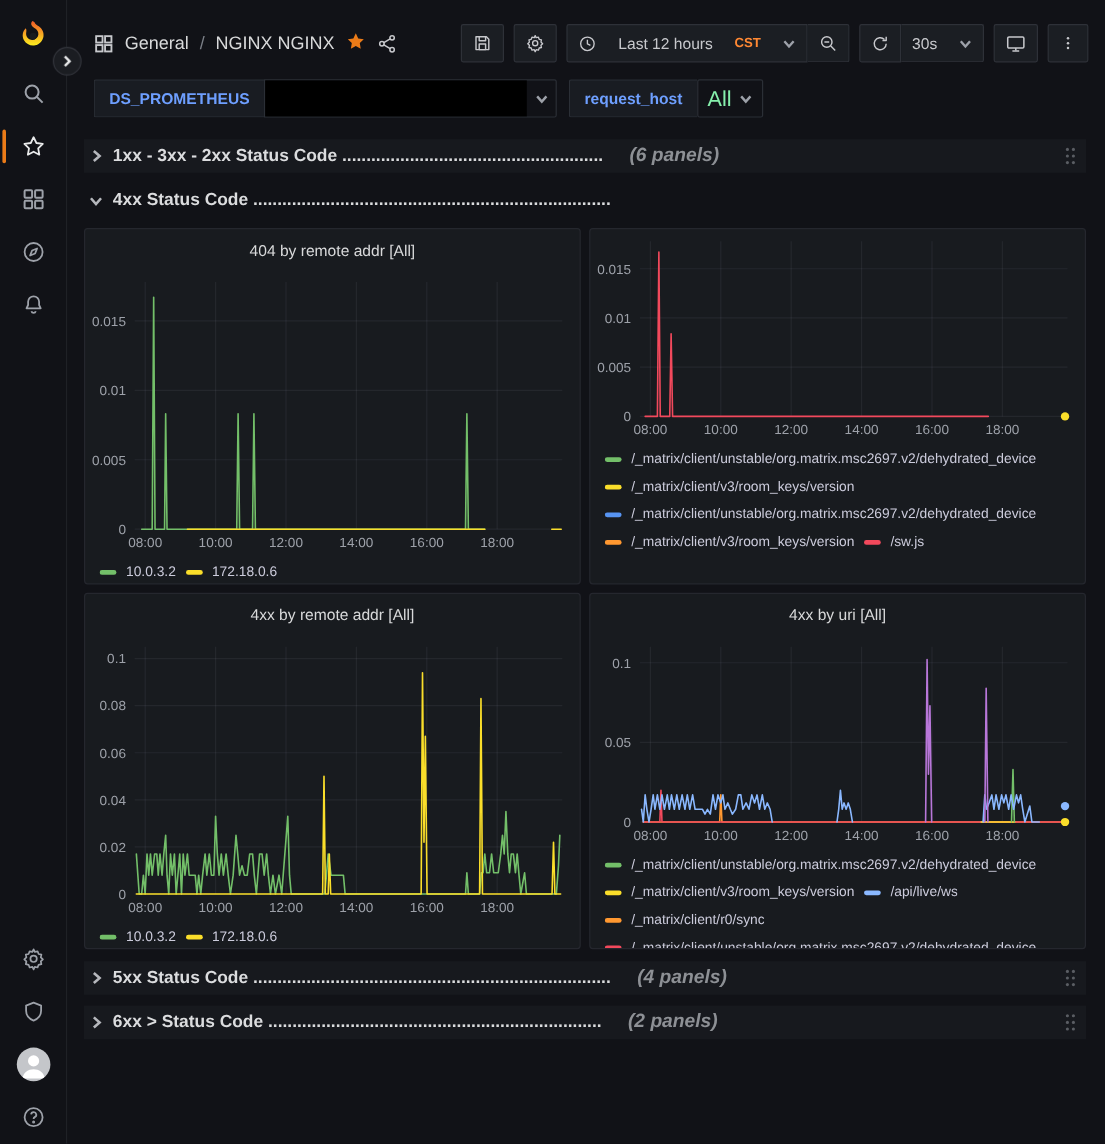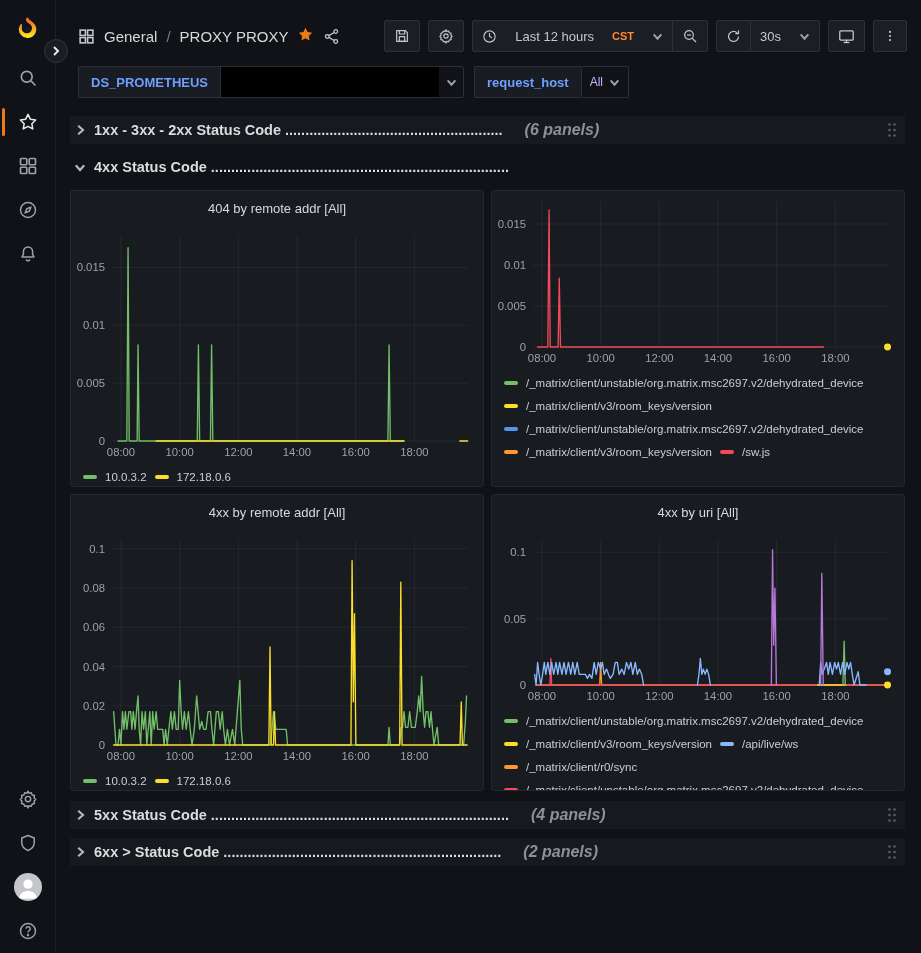--- a/index.html
+++ b/index.html
@@ -46,21 +46,21 @@
   .subnav { display:flex; align-items:flex-start; padding:6px 14px 10px 22px; gap:10px; }
   .var-group { display:flex; }
   .var-label { height:32px; display:flex; align-items:center; padding:0 12px; background:#191c22;
     border:1px solid #2b2f36; border-right:none; border-radius:2px 0 0 2px; color:#6e9fff;
     font-size:13px; font-weight:700; cursor:pointer; }
   .var-value { height:32px; width:244px; background:#111217; border:1px solid #2b2f36;
     border-radius:0 2px 2px 0; display:flex; align-items:center; cursor:pointer; }
   .var-redacted { flex:1; height:30px; background:#000; }
   .var-chevron { width:24px; display:flex; justify-content:center; color:#9da1a9; }
   .var-value.small { width:auto; padding:0 8px; gap:6px; border-radius:2px; border-left:1px solid #2b2f36; }
-  .var-value.small .val-text { color:#c4b5fd; font-size:12px; }
+  .var-value.small .val-text { color:#86efac; font-size:18px; }
 
   
   .dash { padding:8px 16px 0 14px; }
   .row-header { height:28px; display:flex; align-items:center; gap:8px; margin-bottom:9px;
     padding:0 6px 0 4px; cursor:pointer; color:#dbdcde; }
   .row-header.boxed { background:#17191e; }
   .row-title { font-size:14.5px; font-weight:700; white-space:nowrap; overflow:hidden; }
   .row-count { font-size:16px; font-style:italic; color:#8d9095; margin-left:14px; white-space:nowrap;font-weight:bold; }
   .row-flex { flex:1; }
   .drag-dots { color:#5a5d63; margin-right:2px; }
@@ -166,21 +166,21 @@
   <header class="topbar">
     <div class="breadcrumb">
       <svg width="17" height="17" viewBox="0 0 24 24" fill="none" stroke="#c7c8cc" stroke-width="2.2">
         <rect x="3" y="3" width="7.5" height="7.5"></rect>
           <rect x="13.5" y="3" width="7.5" height="7.5"></rect>
         <rect x="3" y="13.5" width="7.5" height="7.5"></rect>
           <rect x="13.5" y="13.5" width="7.5" height="7.5"></rect>
       </svg>
       <span class="crumb-section">General</span>
       <span class="crumb-divider">/</span>
-      <span class="crumb-title">PROXY PROXY</span>
+      <span class="crumb-title">NGINX NGINX</span>
       <span class="star-filled">
         <svg width="17" height="17" viewBox="0 0 24 24" fill="currentColor">
           <polygon points="12 2.5 14.9 8.5 21.4 9.4 16.7 14 17.8 20.5 12 17.4 6.2 20.5 7.3 14 2.6 9.4 9.1 8.5"></polygon>
         </svg>
       </span>
       <span class="icon-btn-plain">
         <svg width="17" height="17" viewBox="0 0 24 24" fill="none" stroke="currentColor" stroke-width="1.8">
           <circle cx="18" cy="5" r="2.6"></circle>
             <circle cx="6" cy="12" r="2.6"></circle>
             <circle cx="18" cy="19" r="2.6"></circle>

